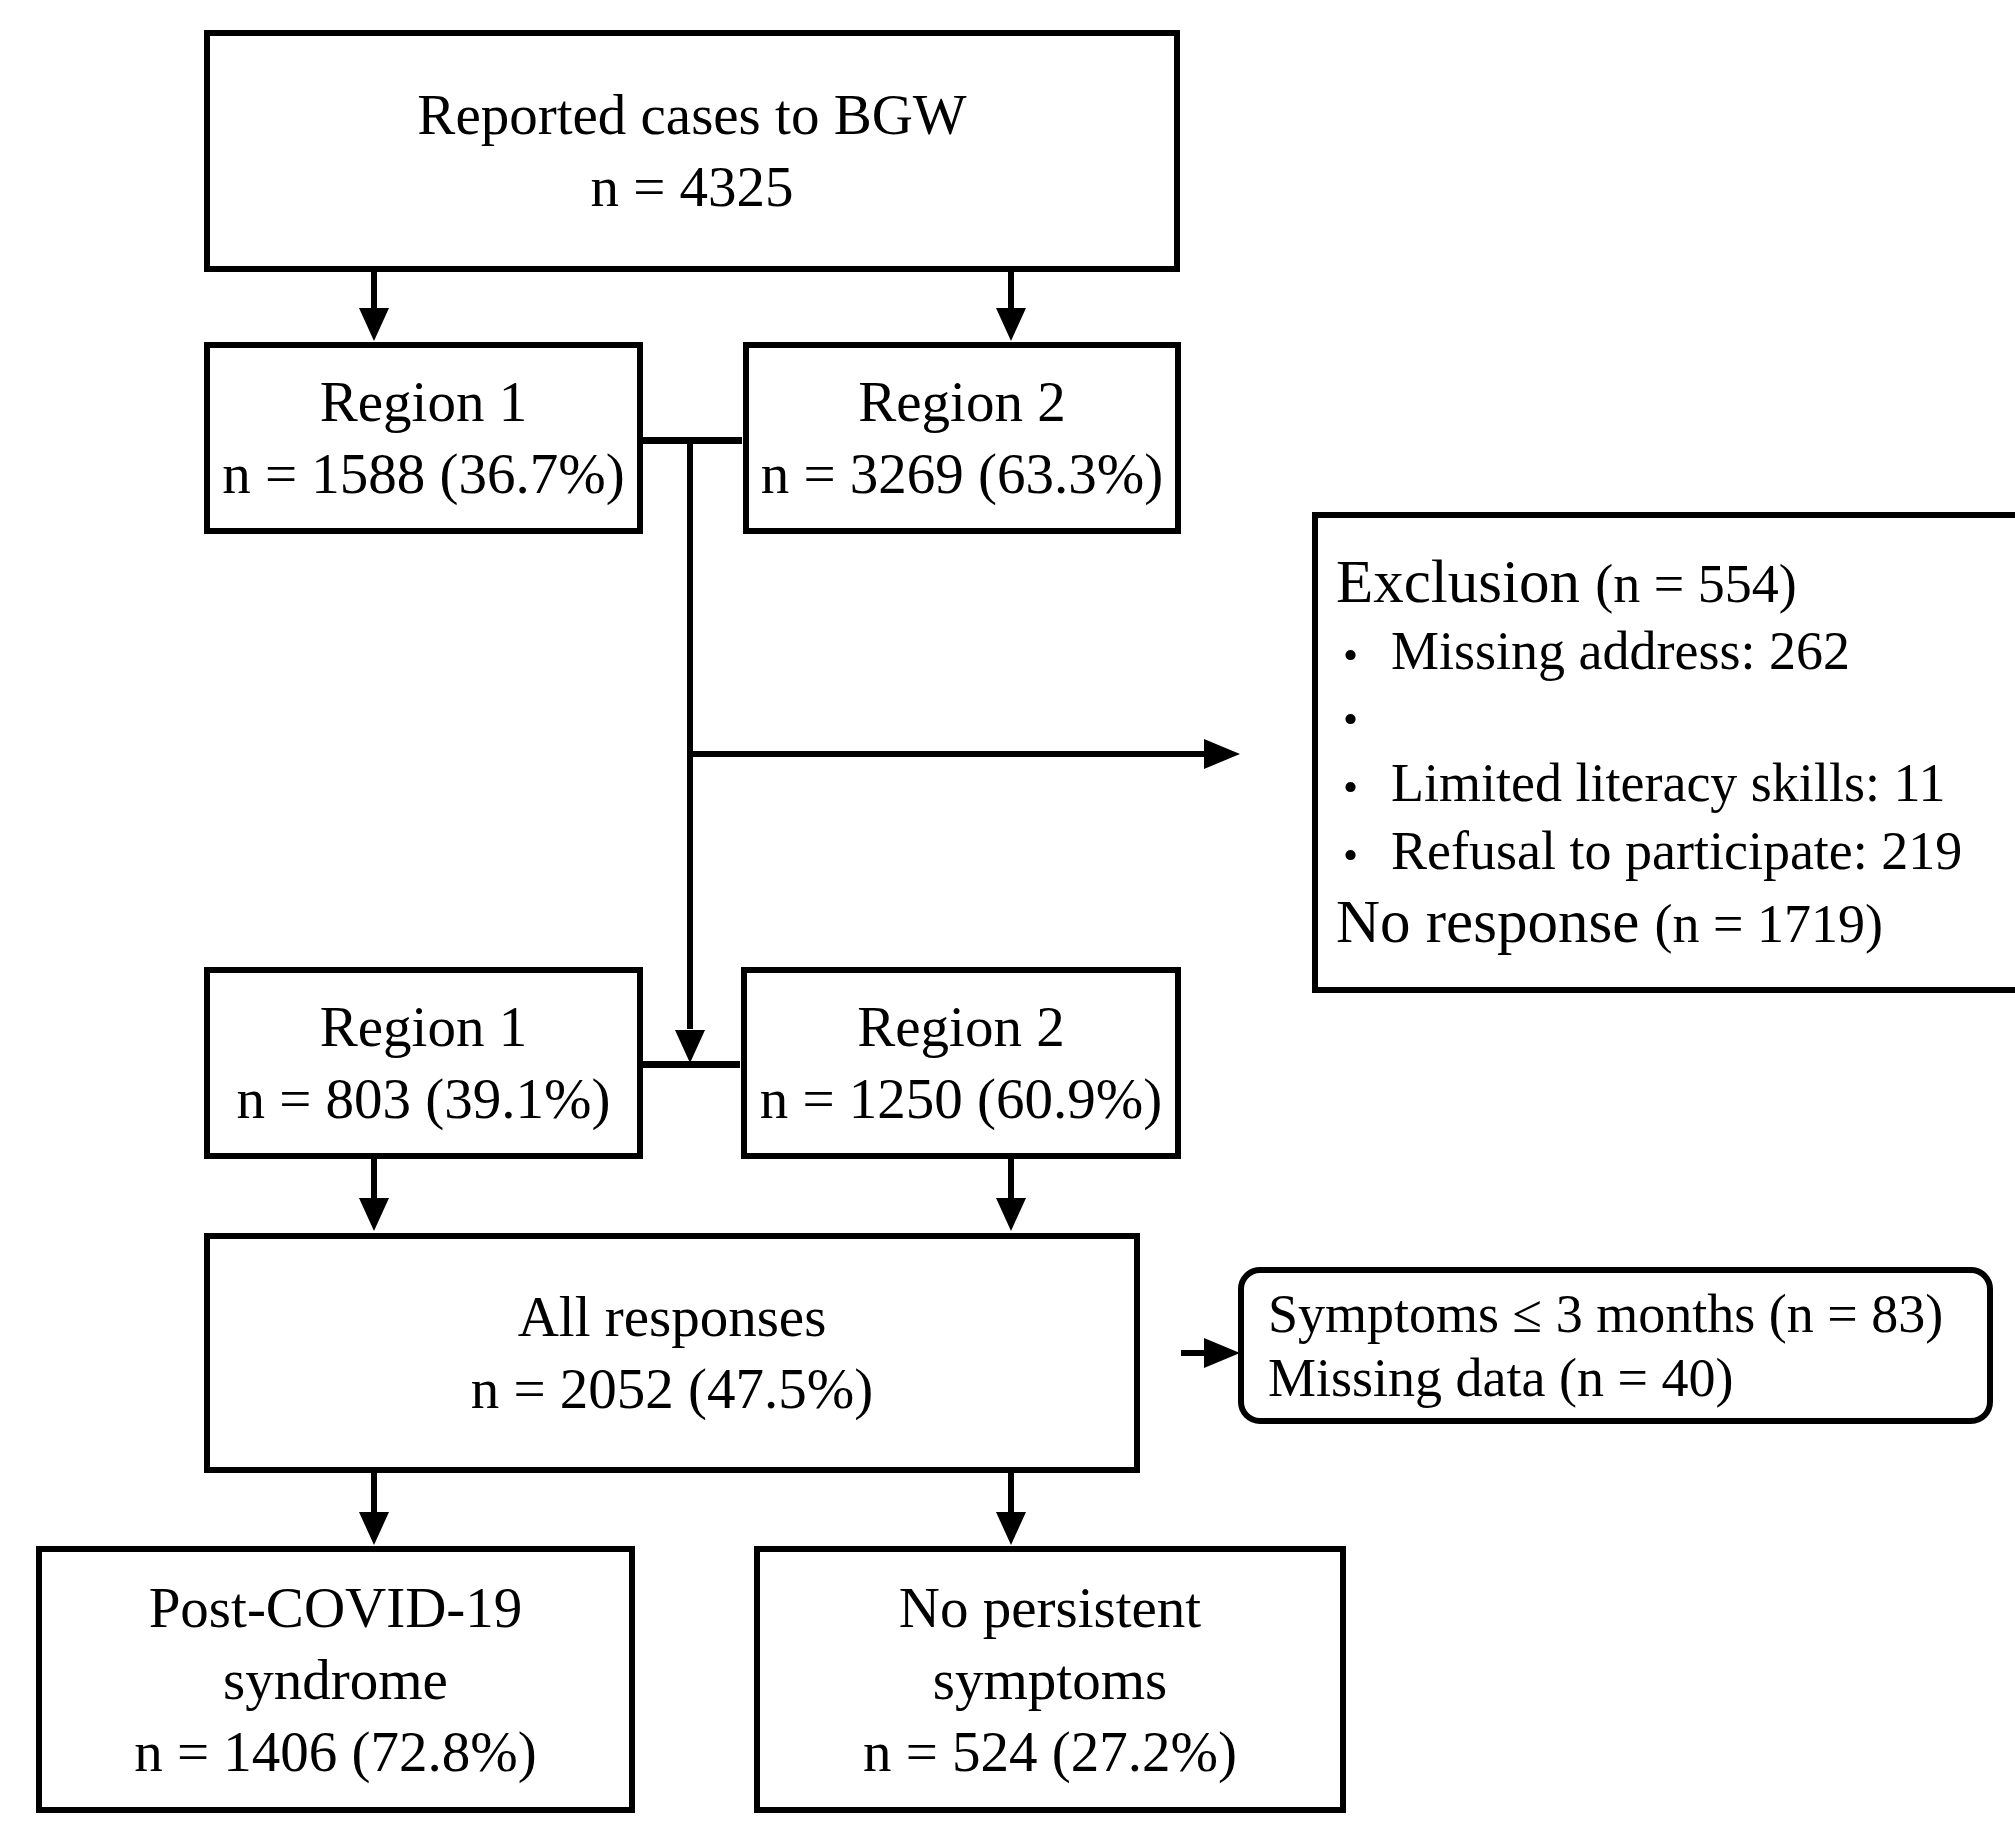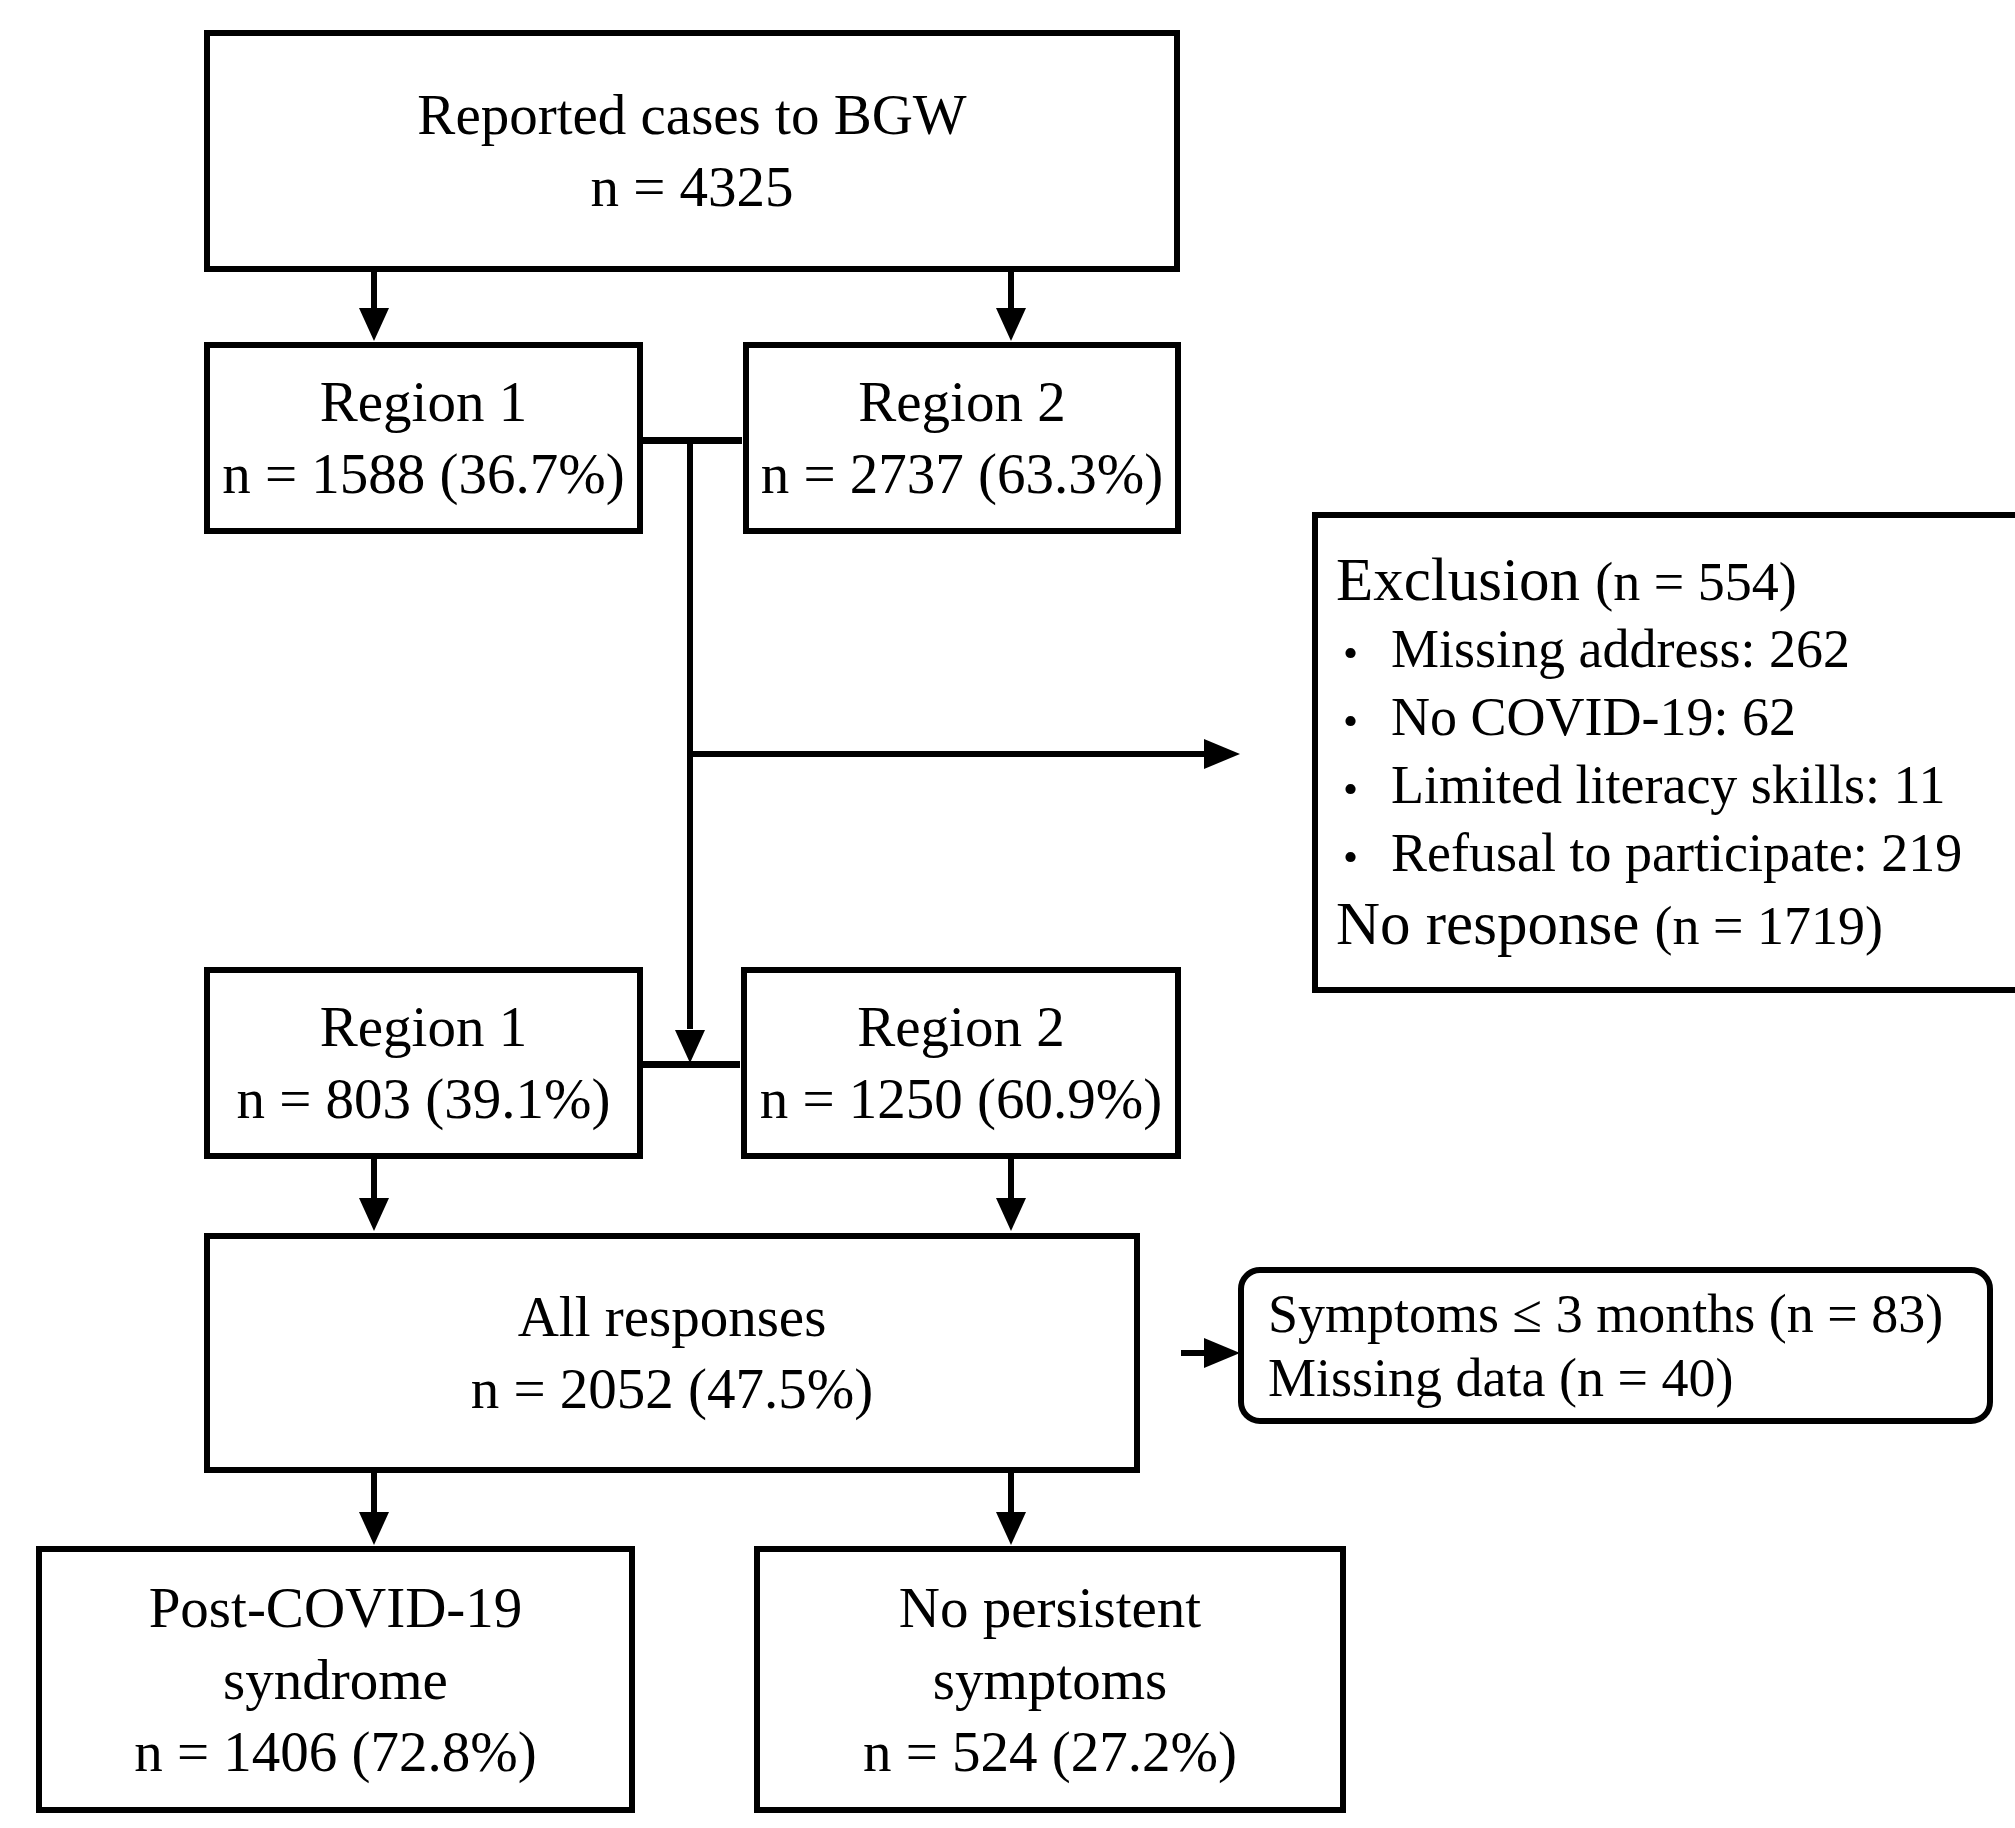--- a/index.html
+++ b/index.html
@@ -103,35 +103,34 @@
     <div class="t-std">n = 4325</div>
   </div>
 
   <div class="box" id="box-r1a">
     <div class="t-std">Region 1</div>
     <div class="t-std">n = 1588 (36.7%)</div>
   </div>
 
   <div class="box" id="box-r2a">
     <div class="t-std">Region 2</div>
-    <div class="t-std">n = 2737 (63.3%)</div>
+    <div class="t-std">n = 3269 (63.3%)</div>
   </div>
 
   <div class="box left-align" id="box-exclusion">
     <div class="t-ttl">
       <span>Exclusion</span>
       <span class="paren">(n = 554)</span>
     </div>
     <div class="t-sm bullet-row">
       <span class="bullet-marker">•</span>
       <span>Missing address: 262</span>
     </div>
     <div class="t-sm bullet-row">
       <span class="bullet-marker">•</span>
-      <span>No COVID-19: 62</span>
     </div>
     <div class="t-sm bullet-row">
       <span class="bullet-marker">•</span>
       <span>Limited literacy skills: 11</span>
     </div>
     <div class="t-sm bullet-row">
       <span class="bullet-marker">•</span>
       <span>Refusal to participate: 219</span>
     </div>
     <div class="t-ttl">

